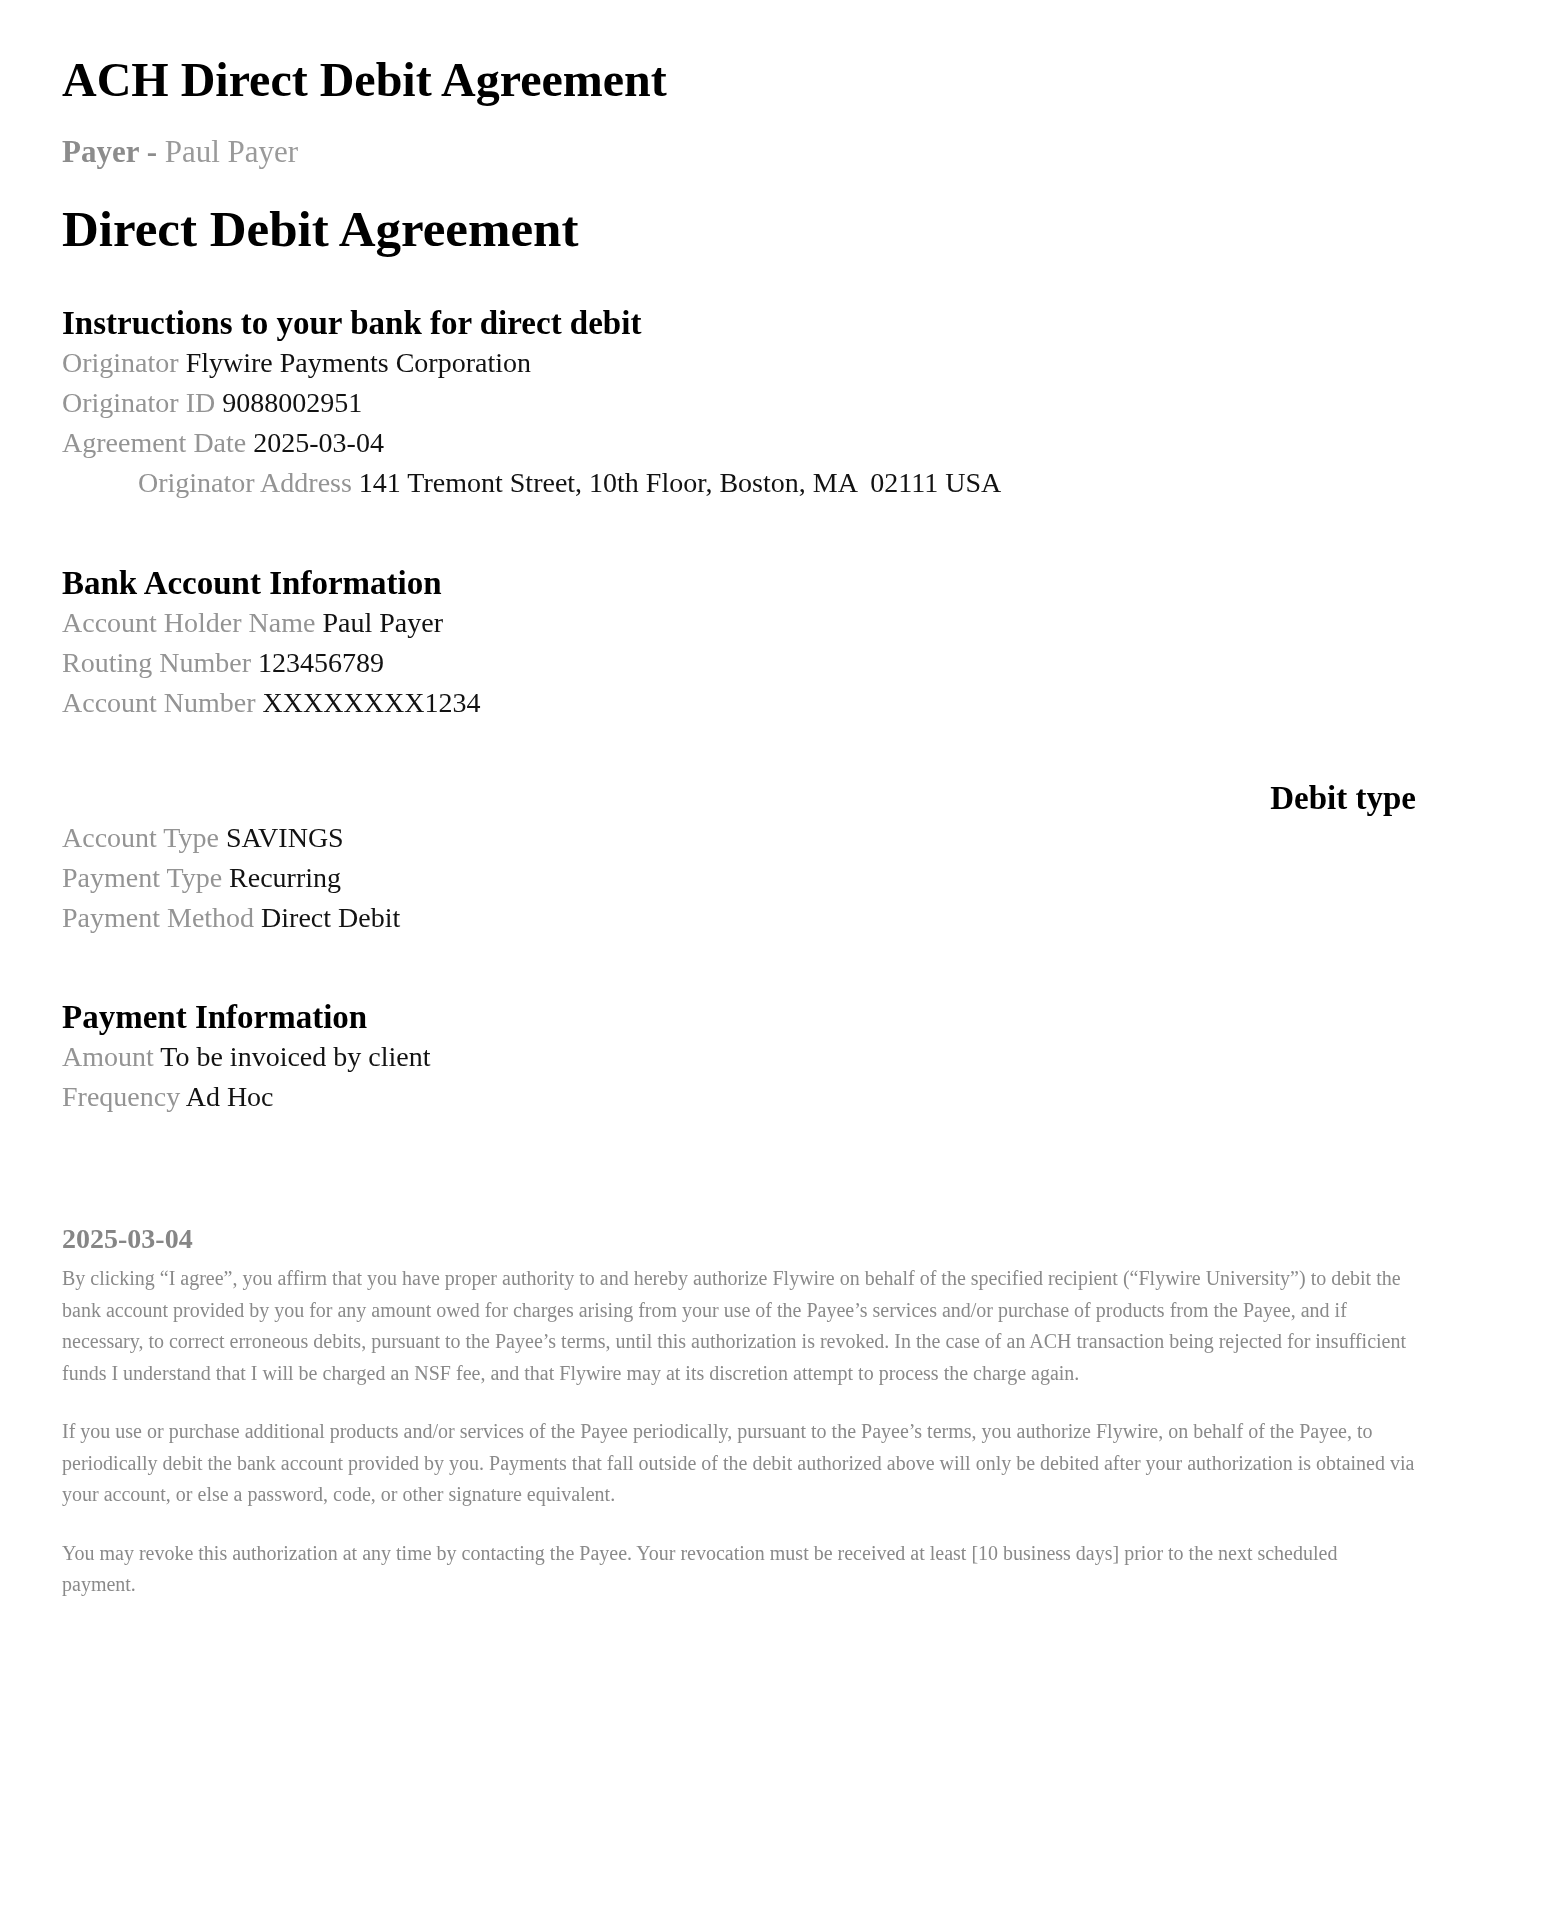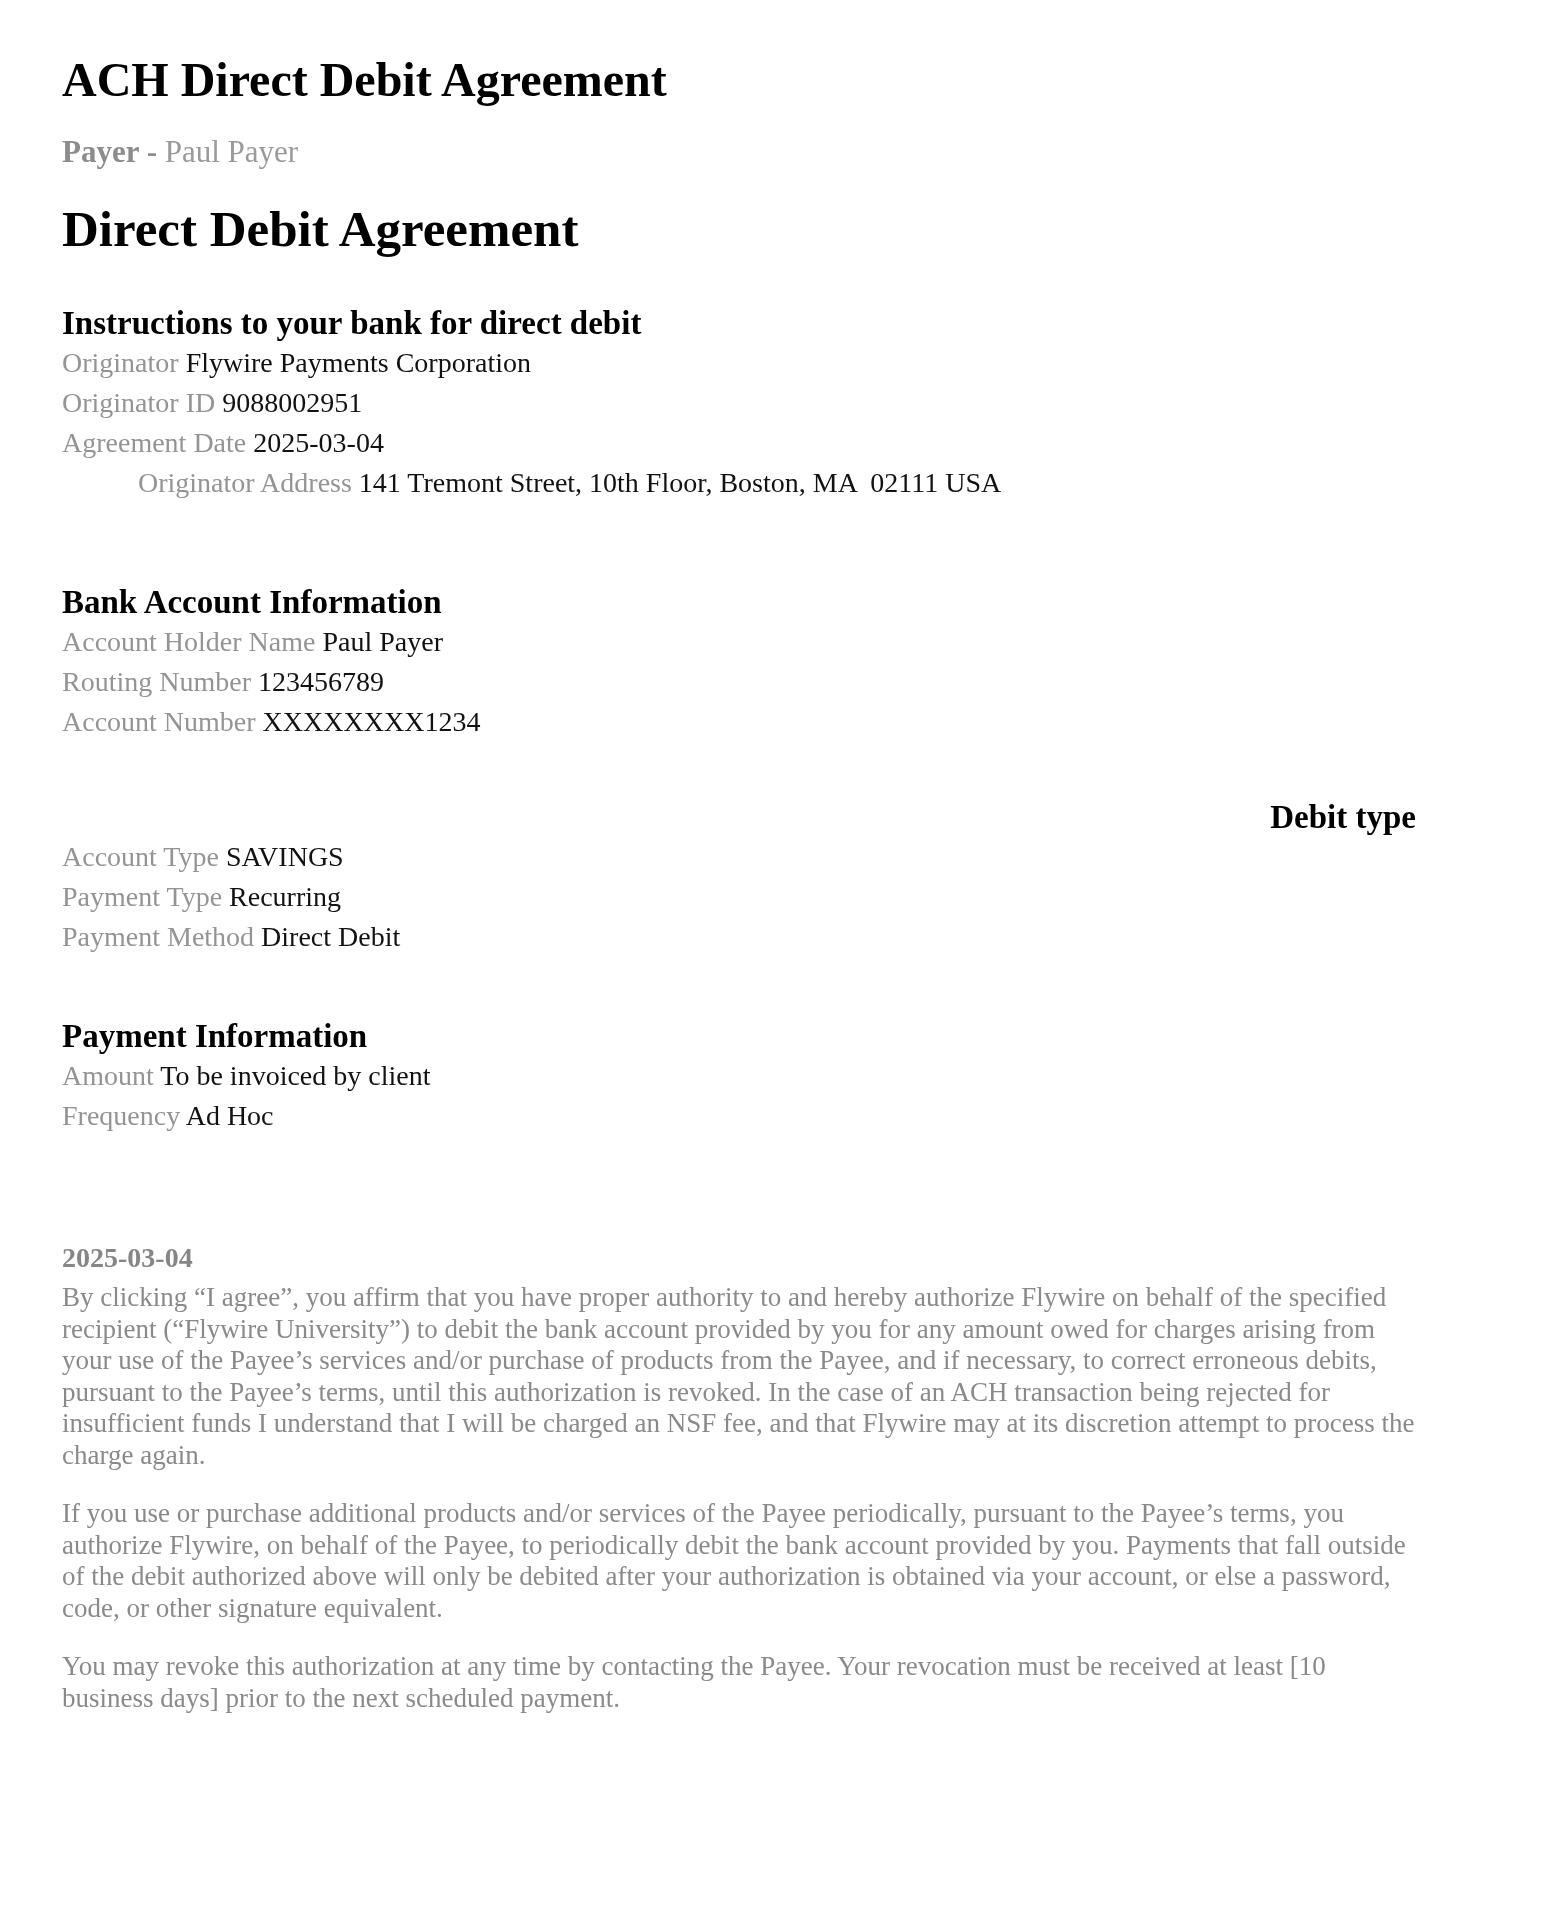--- a/index.html
+++ b/index.html
@@ -66,36 +66,36 @@
     padding-left: 76px;
   }
   h3.sec-heading {
     margin: 0;
     font-size: 33px;
     line-height: 38px;
     font-weight: bold;
     color: #000000;
   }
   .sec-1 h3.sec-heading { margin-top: 52px; }
-  .sec-2 h3.sec-heading { margin-top: 80px; }
+  .sec-2 h3.sec-heading { margin-top: 61px; }
   .sec-3 h3.sec-heading { margin-top: 56px; text-align: right; }
   .sec-4 h3.sec-heading { margin-top: 60px; }
   .terms {
     color: #8a8a8a;
   }
   .terms .terms-date {
     margin-top: 106px;
     font-size: 28px;
     line-height: 32px;
     font-weight: bold;
     color: #868686;
   }
   .terms p {
     margin: 27px 1px 0 0;
-    font-size: 27px;
+    font-size: 20px;
     line-height: 31.5px;
     color: #8a8a8a;
   }
   .terms p.first {
     margin-top: 8px;
   }
 </style>
 </head>
 <body>
 

